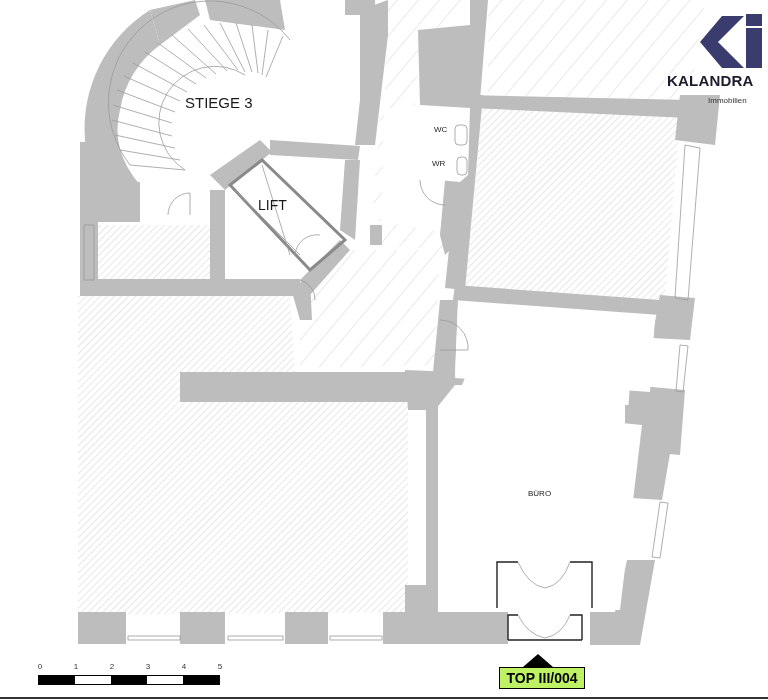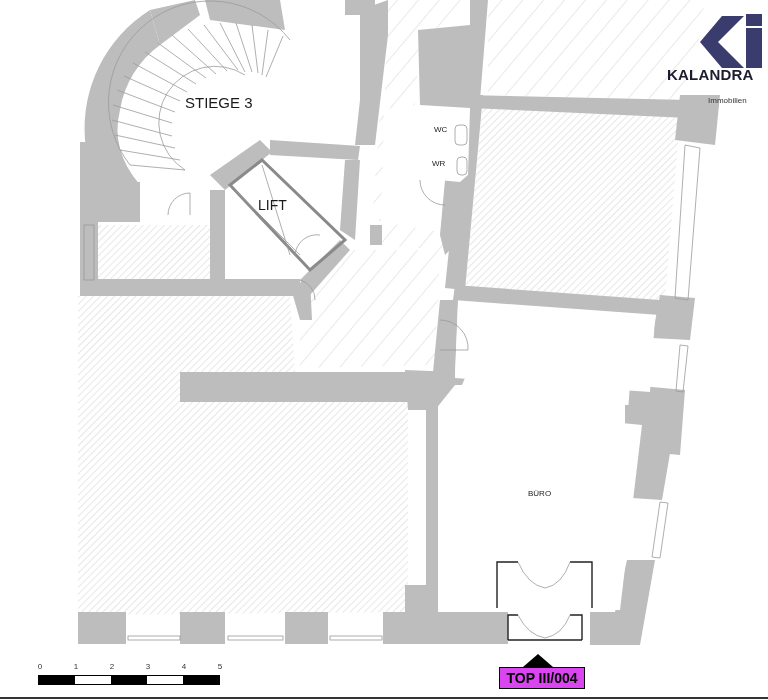--- a/index.html
+++ b/index.html
@@ -5,36 +5,36 @@
   html, body { margin: 0; padding: 0; background: #ffffff; }
   body { width: 768px; height: 700px; position: relative; overflow: hidden;
          font-family: "Liberation Sans", "DejaVu Sans", sans-serif; }
   #plan { position: absolute; left: 0; top: 0; width: 768px; height: 700px; }
   .wall { fill: #bdbdbd; }
   .room { fill: #ffffff; }
   .thin { stroke: #9a9a9a; stroke-width: 0.8; fill: none; }
   .dark { stroke: #222; stroke-width: 1.4; fill: none; }
   .label { font-family: "Liberation Sans", sans-serif; fill: #1a1a1a; }
   .logo { position: absolute; left: 664px; top: 10px; width: 100px; height: 90px; }
-  .logo-name { position: absolute; left: 667px; top: 66px; font-size: 15px; font-weight: bold;
+  .logo-name { position: absolute; left: 667px; top: 72px; font-size: 15px; font-weight: bold;
                color: #1c1c2e; letter-spacing: 0.2px; font-family: "Liberation Sans", sans-serif; }
   .logo-sub { position: absolute; left: 708px; top: 96px; font-size: 8px; color: #333;
               font-family: "Liberation Sans", sans-serif; }
   .scale { position: absolute; left: 38px; top: 662px; width: 184px; }
   .scale-ticks { position: relative; height: 12px; font-size: 8px; color: #333; }
   .scale-ticks span { position: absolute; top: 0; transform: translateX(-50%); }
   .scale-bar { display: flex; height: 8px; border: 1px solid #000; width: 180px; margin-top: 1px; }
   .scale-bar div { flex: 1; }
   .seg-b { background: #000; }
   .seg-w { background: #fff; }
   .divider { position: absolute; left: 0; top: 697px; width: 768px; height: 2px; background: #333; }
   .top-marker { position: absolute; left: 510px; top: 654px; width: 56px; }
   .top-arrow { width: 0; height: 0; margin: 0 auto; border-left: 15px solid transparent;
                border-right: 15px solid transparent; border-bottom: 13px solid #000; }
-  .top-label { border: 1px solid #000; background: #d946ef; font-size: 14px; font-weight: bold;
+  .top-label { border: 1px solid #000; background: #bef264; font-size: 14px; font-weight: bold;
                text-align: center; padding: 2px 3px; white-space: nowrap; margin-top: 0;
                font-family: "Liberation Sans", sans-serif; color: #000; width: 78px; margin-left: -11px; }
 </style>
 </head>
 <body>
 
 <svg id="plan" viewBox="0 0 768 700" xmlns="http://www.w3.org/2000/svg">
   <defs>
     <pattern id="hatchFine" patternUnits="userSpaceOnUse" width="5" height="5" patternTransform="rotate(45)">
       <line x1="0" y1="0" x2="0" y2="5" stroke="#c4c4c4" stroke-width="0.8"></line>

